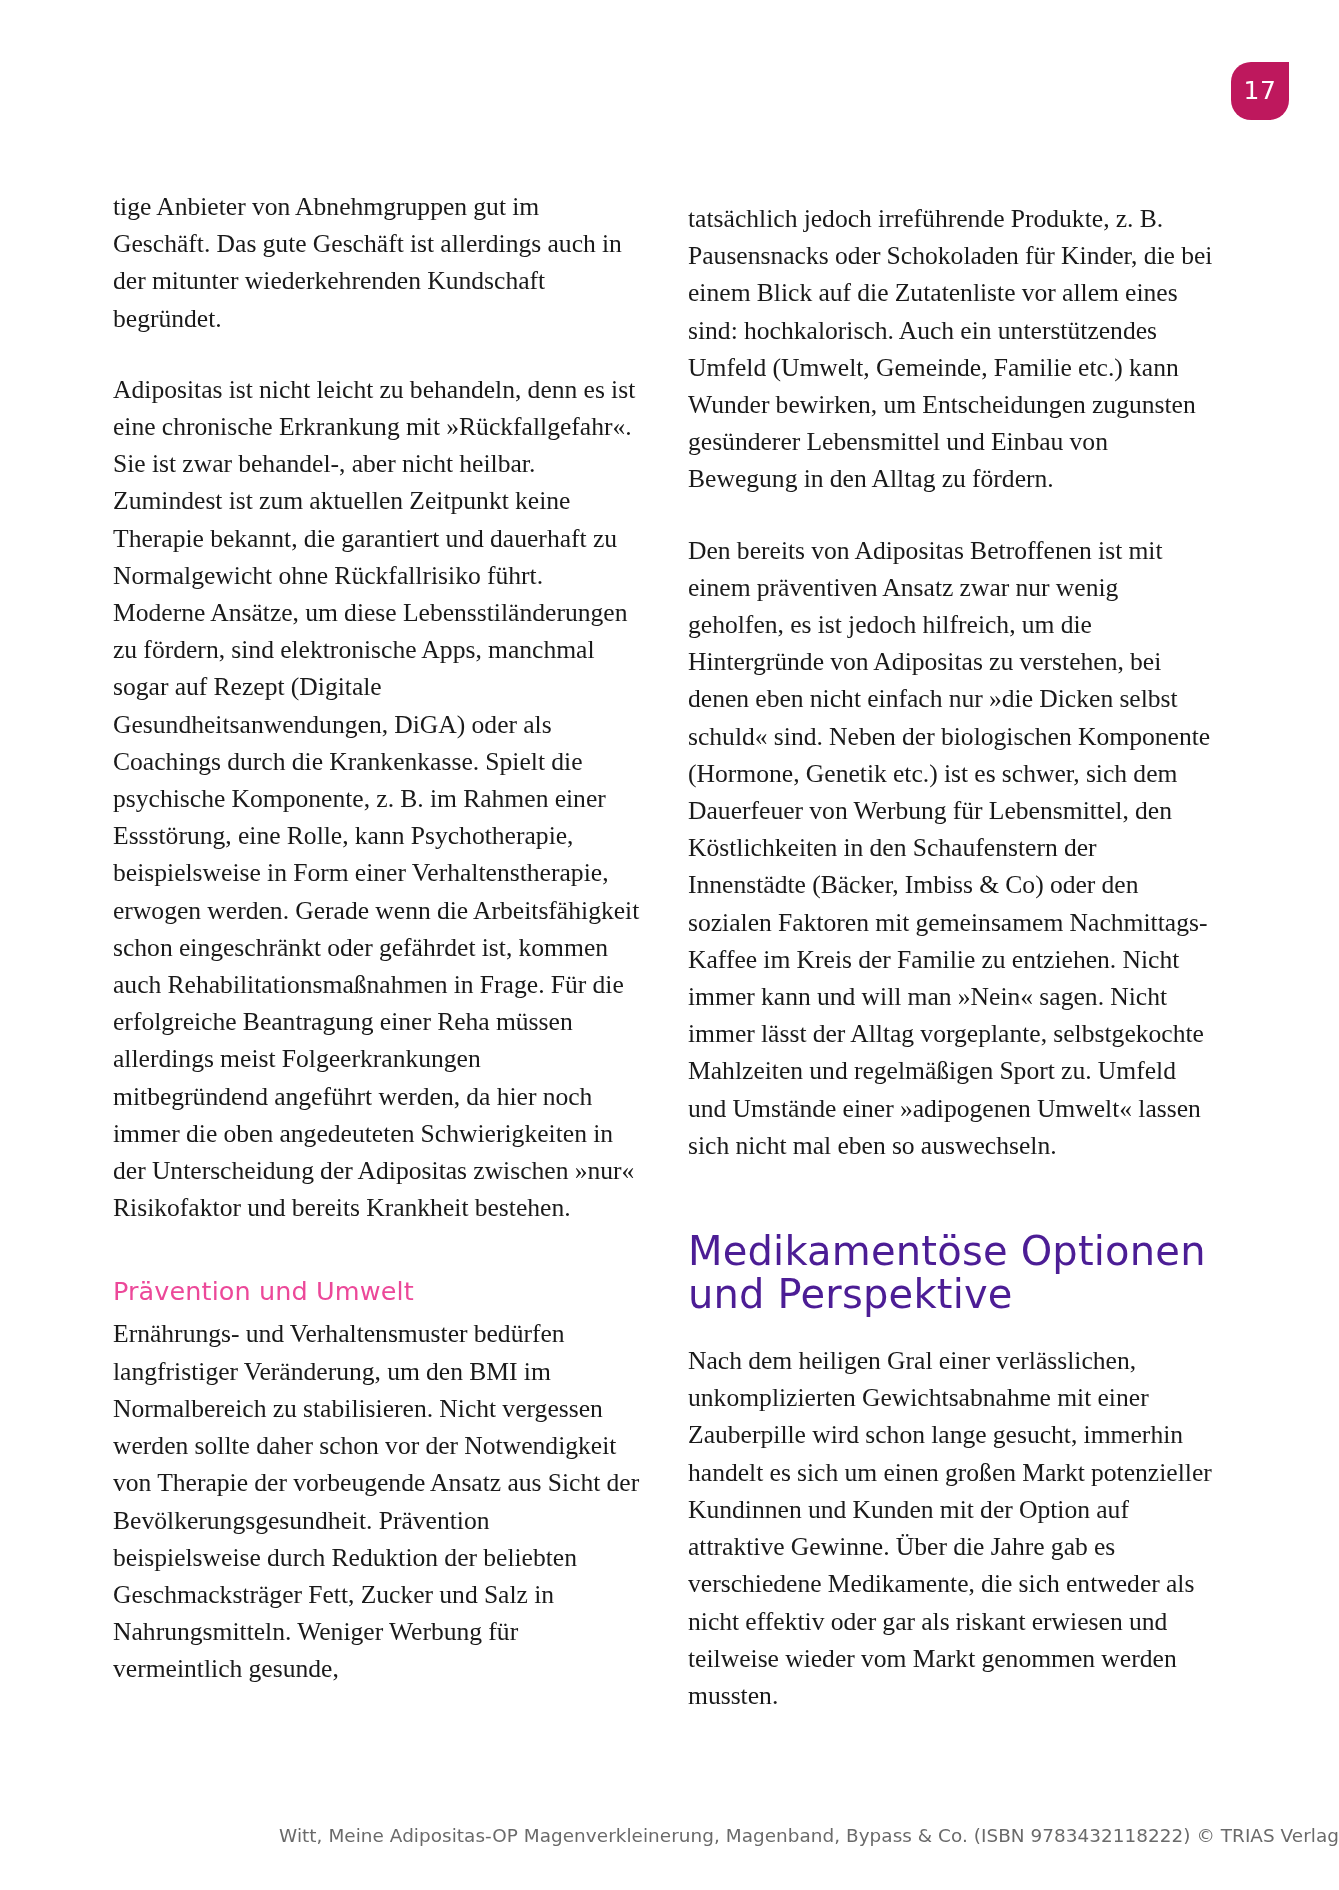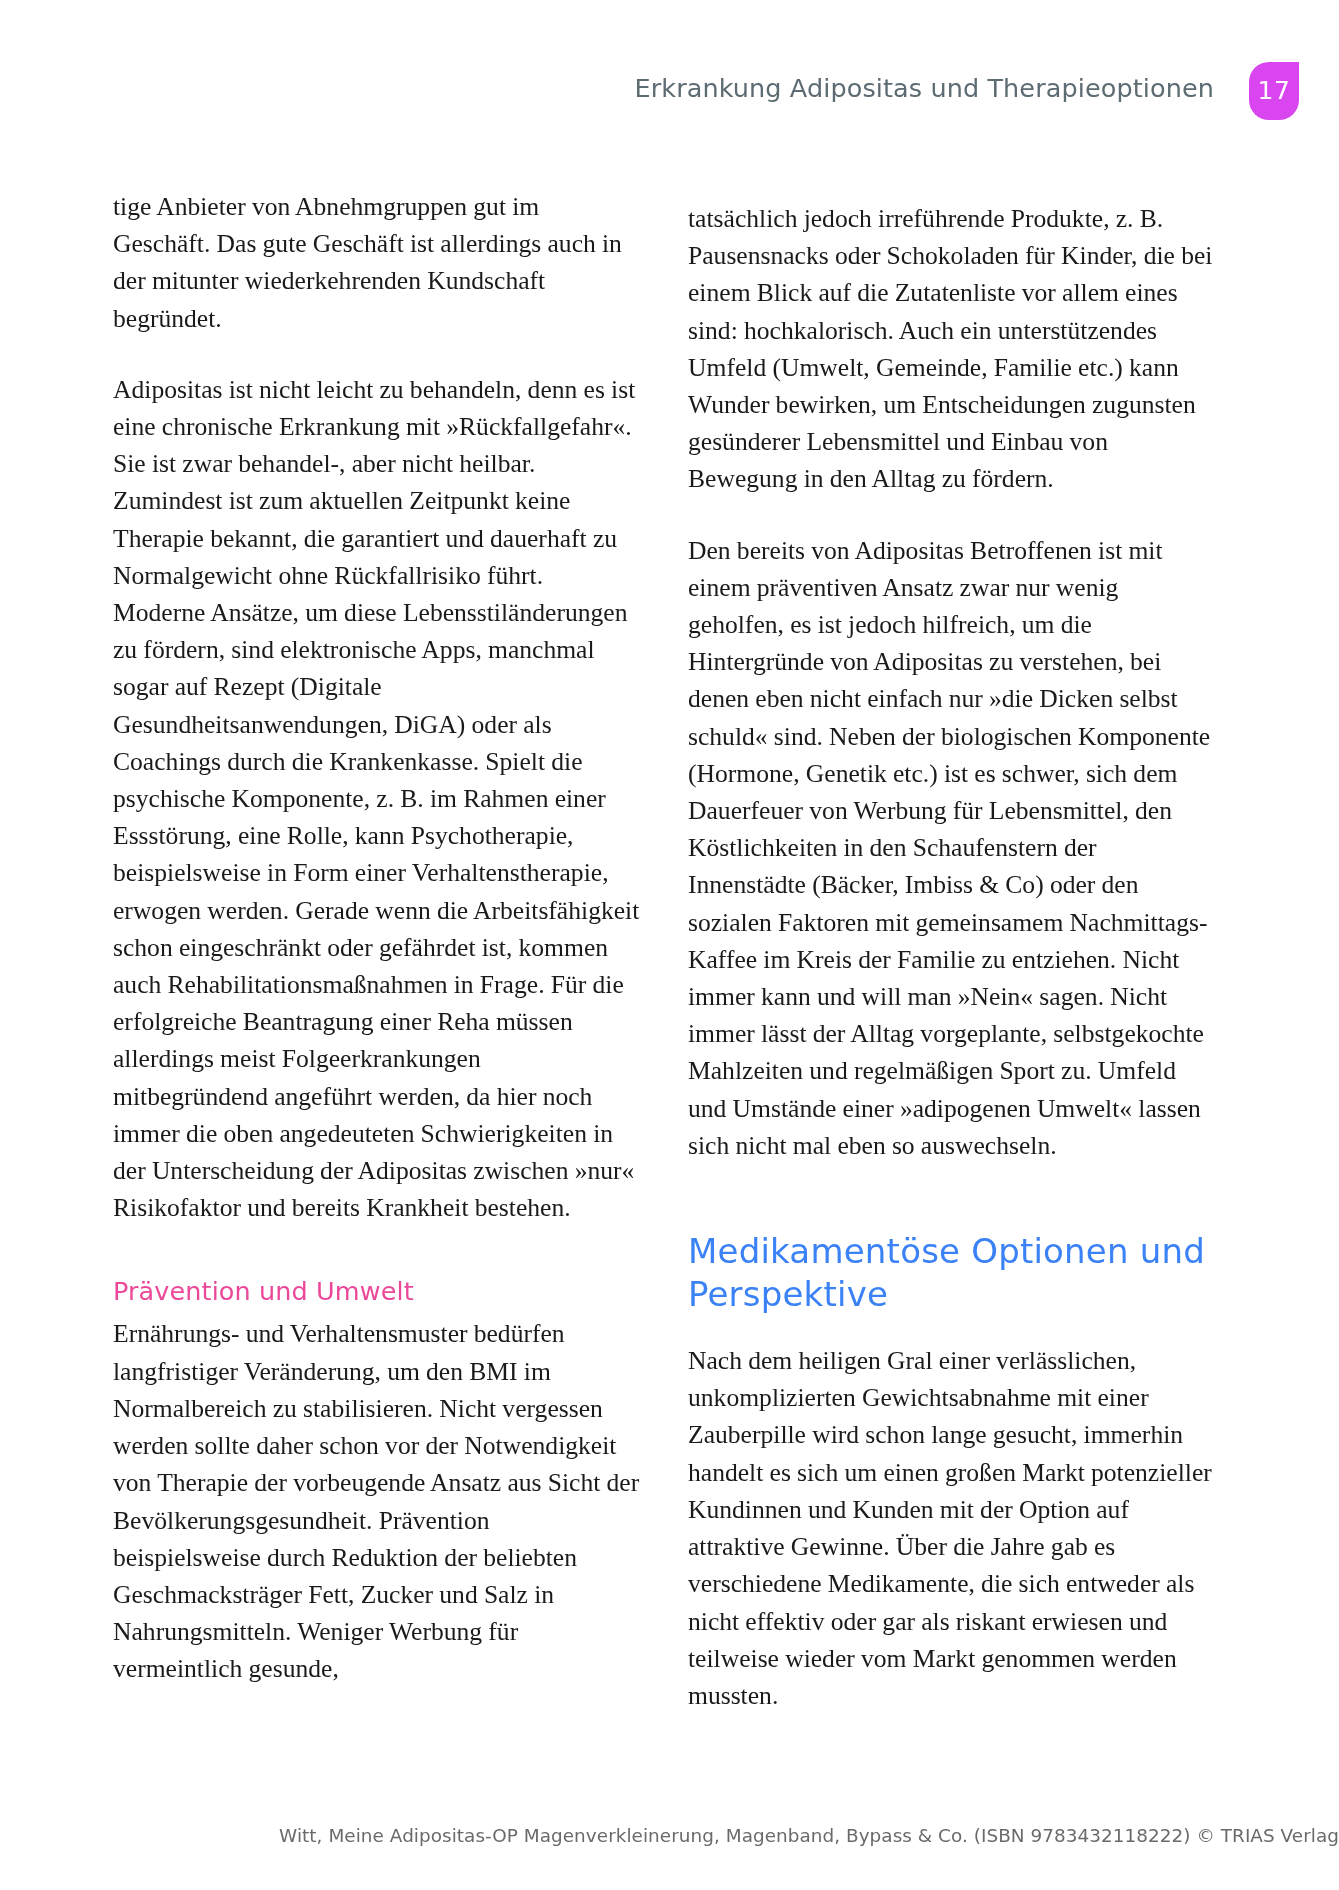--- a/index.html
+++ b/index.html
@@ -33,28 +33,28 @@
     font-size: 25.5px;
     font-weight: 400;
     color: #5d6b72;
     letter-spacing: 0.1px;
     line-height: 1;
     white-space: nowrap;
     margin-top: 14px;
     margin-right: 35px;
   }
   .page-badge {
-    width: 50px;
+    width: 58px;
     height: 58px;
-    background: #d946ef;
+    background: #be185d;
     border-radius: 20px 0 20px 20px;
     display: flex;
     align-items: center;
     justify-content: center;
-    margin-right: 40px;
+    margin-right: 50px;
     flex: 0 0 auto;
   }
   .page-badge-number {
     font-family: "DejaVu Sans", sans-serif;
     font-size: 25px;
     font-weight: 400;
     color: #ffffff;
     line-height: 1;
     letter-spacing: 0.5px;
     padding-bottom: 1px;
@@ -94,23 +94,23 @@
     font-size: 25.5px;
     font-weight: 400;
     color: #ec4899;
     margin: 47px 0 6px 0;
     line-height: 36px;
     letter-spacing: 0.1px;
   }
 
   h2.section-head {
     font-family: "DejaVu Sans", sans-serif;
-    font-size: 34px;
+    font-size: 40px;
     font-weight: 400;
-    color: #3b82f6;
+    color: #4c1d95;
     margin: 66px 0 26px 0;
     line-height: 43px;
     letter-spacing: 0.2px;
   }
 
   
   .footer {
     position: absolute;
     left: 0;
     top: 1824px;
@@ -123,21 +123,20 @@
     color: #6a6a6a;
     line-height: 24px;
     letter-spacing: 0.05px;
     white-space: nowrap;
   }
 </style>
 </head>
 <body>
 
 <div class="running-head">
-  <div class="running-head-title">Erkrankung Adipositas und Therapieoptionen</div>
   <div class="page-badge">
     <span class="page-badge-number">17</span>
   </div>
 </div>
 
 <div class="content">
 
   <div class="column column-left">
     <p class="body-text">tige Anbieter von Abnehmgruppen gut im Geschäft. Das gute Geschäft ist allerdings auch in der mitunter wiederkehrenden Kundschaft begründet.</p>
     <p class="body-text">Adipositas ist nicht leicht zu behandeln, denn es ist eine chronische Erkrankung mit »Rückfallgefahr«. Sie ist zwar behandel-, aber nicht heilbar. Zumindest ist zum aktuellen Zeitpunkt keine Therapie bekannt, die garantiert und dauerhaft zu Normalgewicht ohne Rückfallrisiko führt. Moderne Ansätze, um diese Lebensstiländerungen zu fördern, sind elektronische Apps, manchmal sogar auf Rezept (Digitale Gesundheitsanwendungen, DiGA) oder als Coachings durch die Krankenkasse. Spielt die psychische Komponente, z. B. im Rahmen einer Essstörung, eine Rolle, kann Psychotherapie, beispielsweise in Form einer Verhaltenstherapie, erwogen werden. Gerade wenn die Arbeitsfähigkeit schon eingeschränkt oder gefährdet ist, kommen auch Rehabilitationsmaßnahmen in Frage. Für die erfolgreiche Beantragung einer Reha müssen allerdings meist Folgeerkrankungen mitbegründend angeführt werden, da hier noch immer die oben angedeuteten Schwierigkeiten in der Unterscheidung der Adipositas zwischen »nur« Risikofaktor und bereits Krankheit bestehen.</p>

